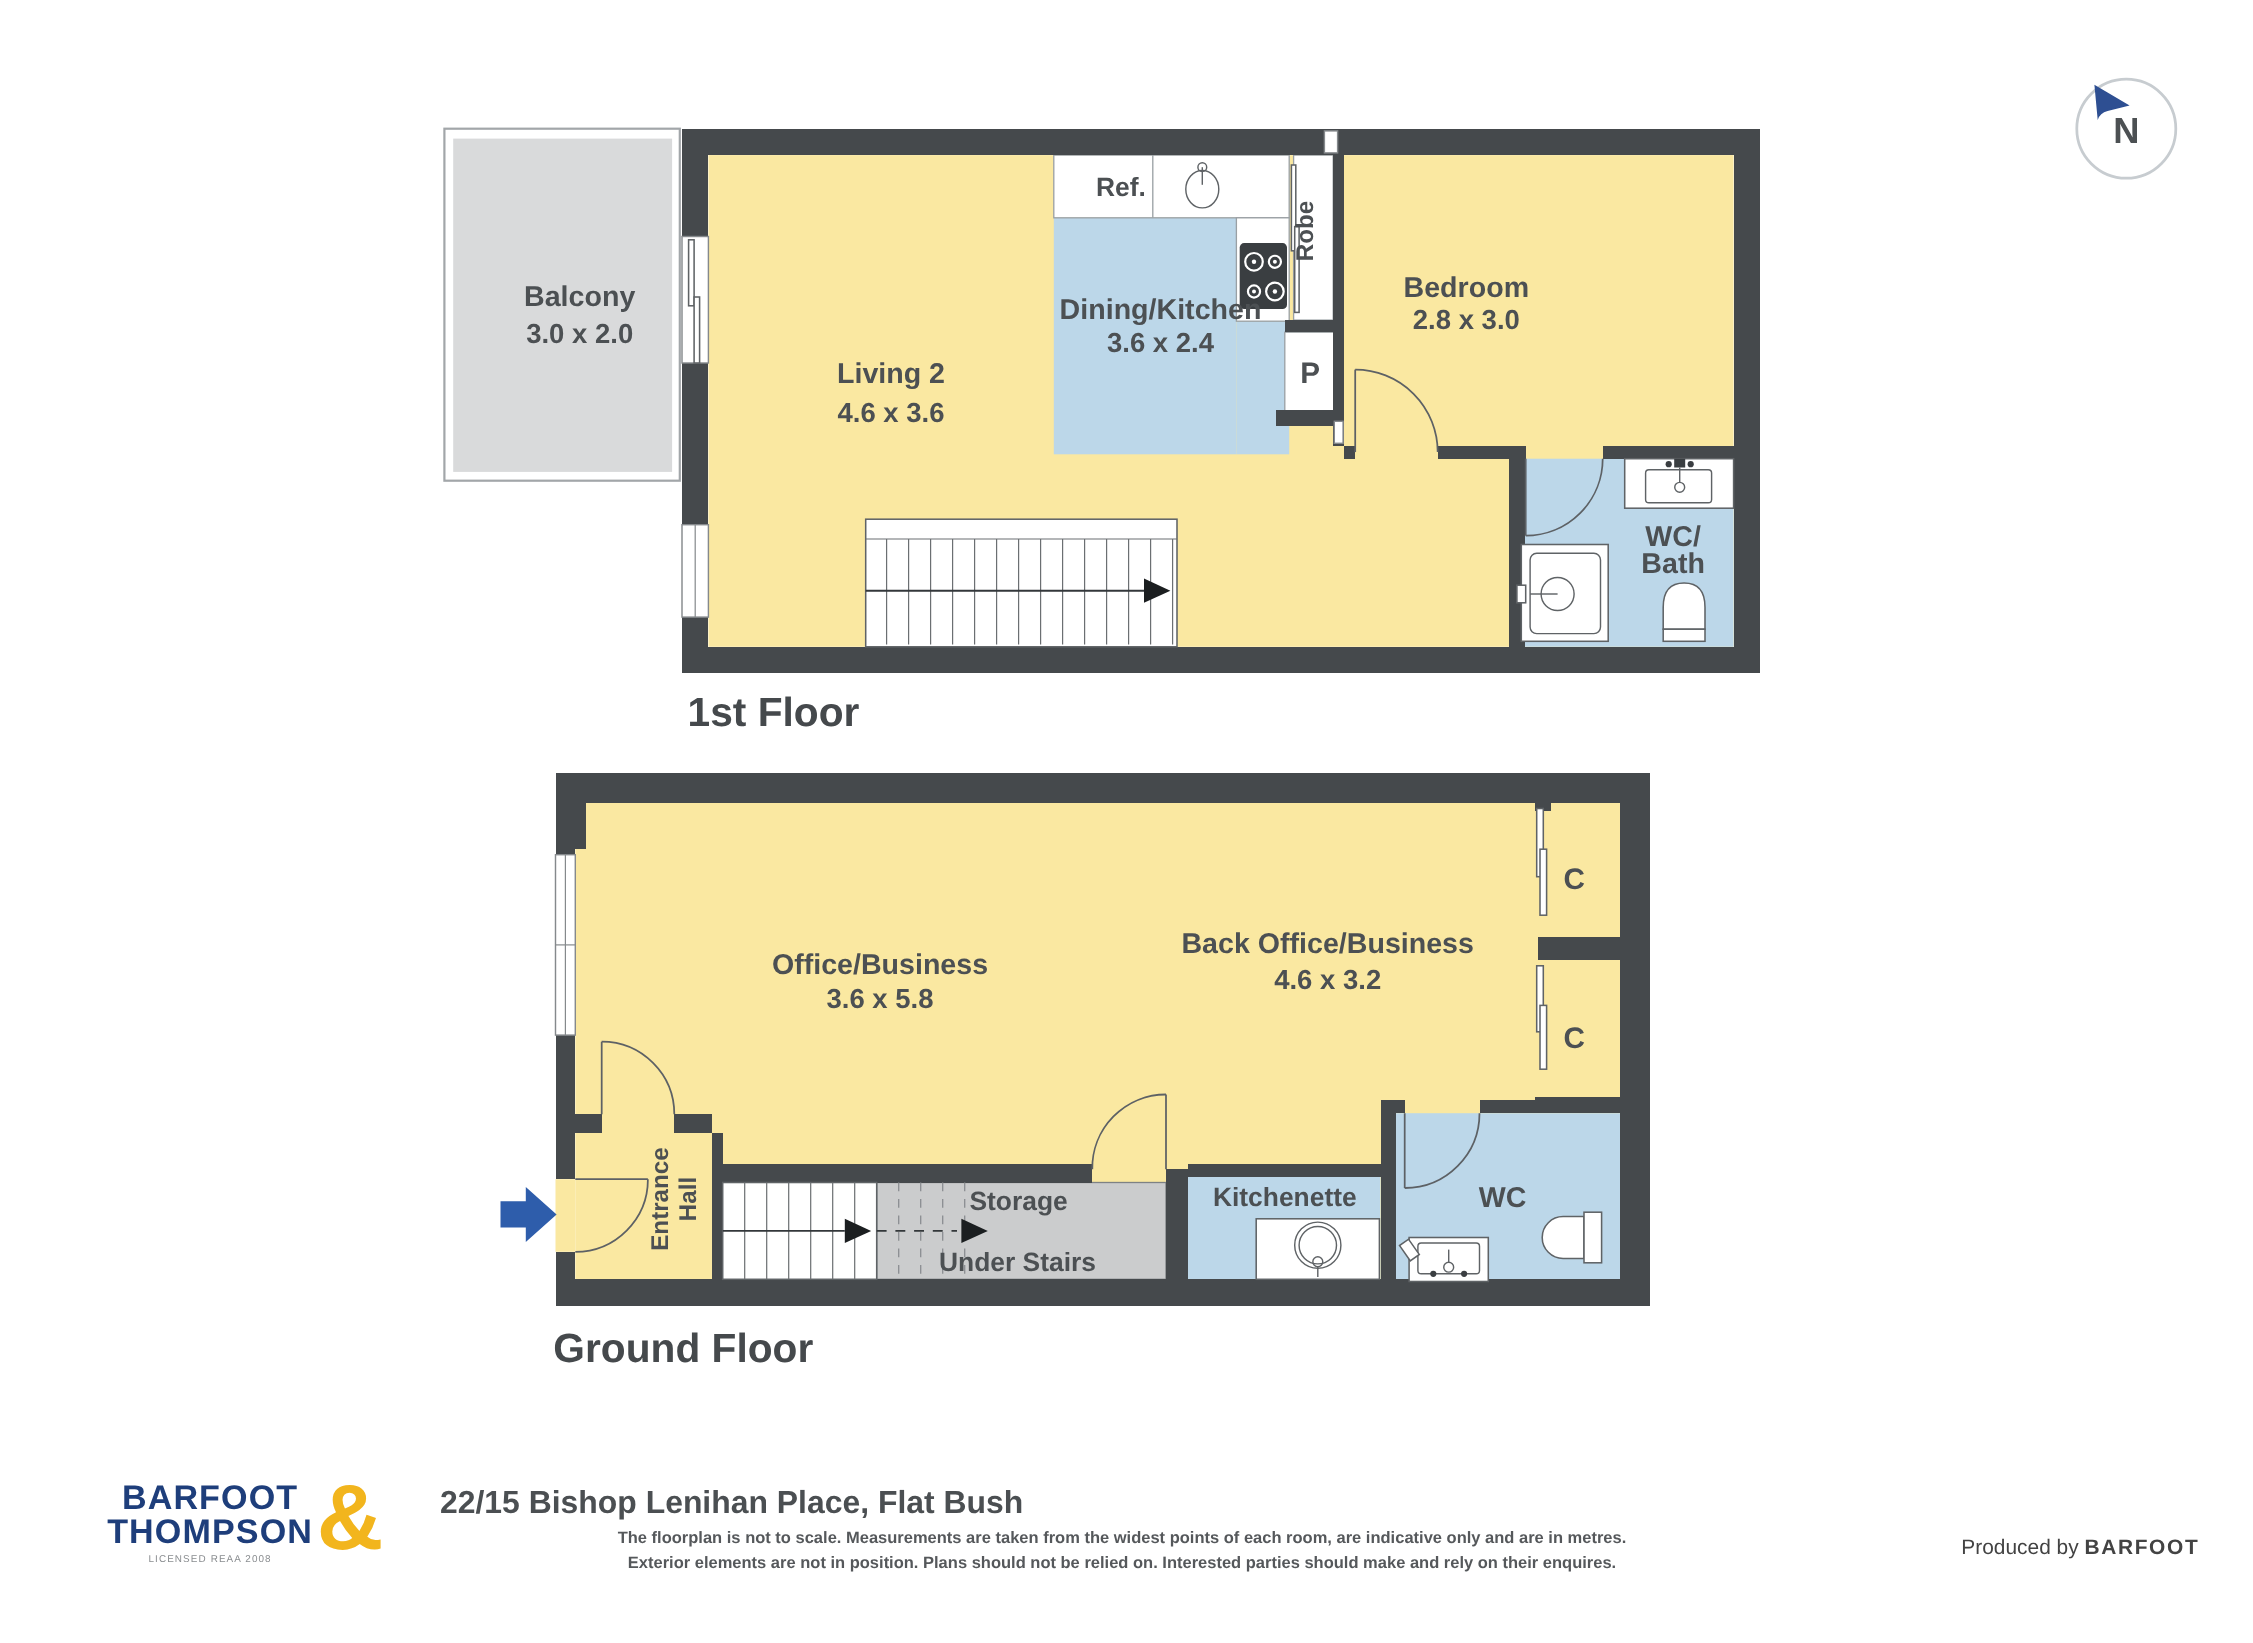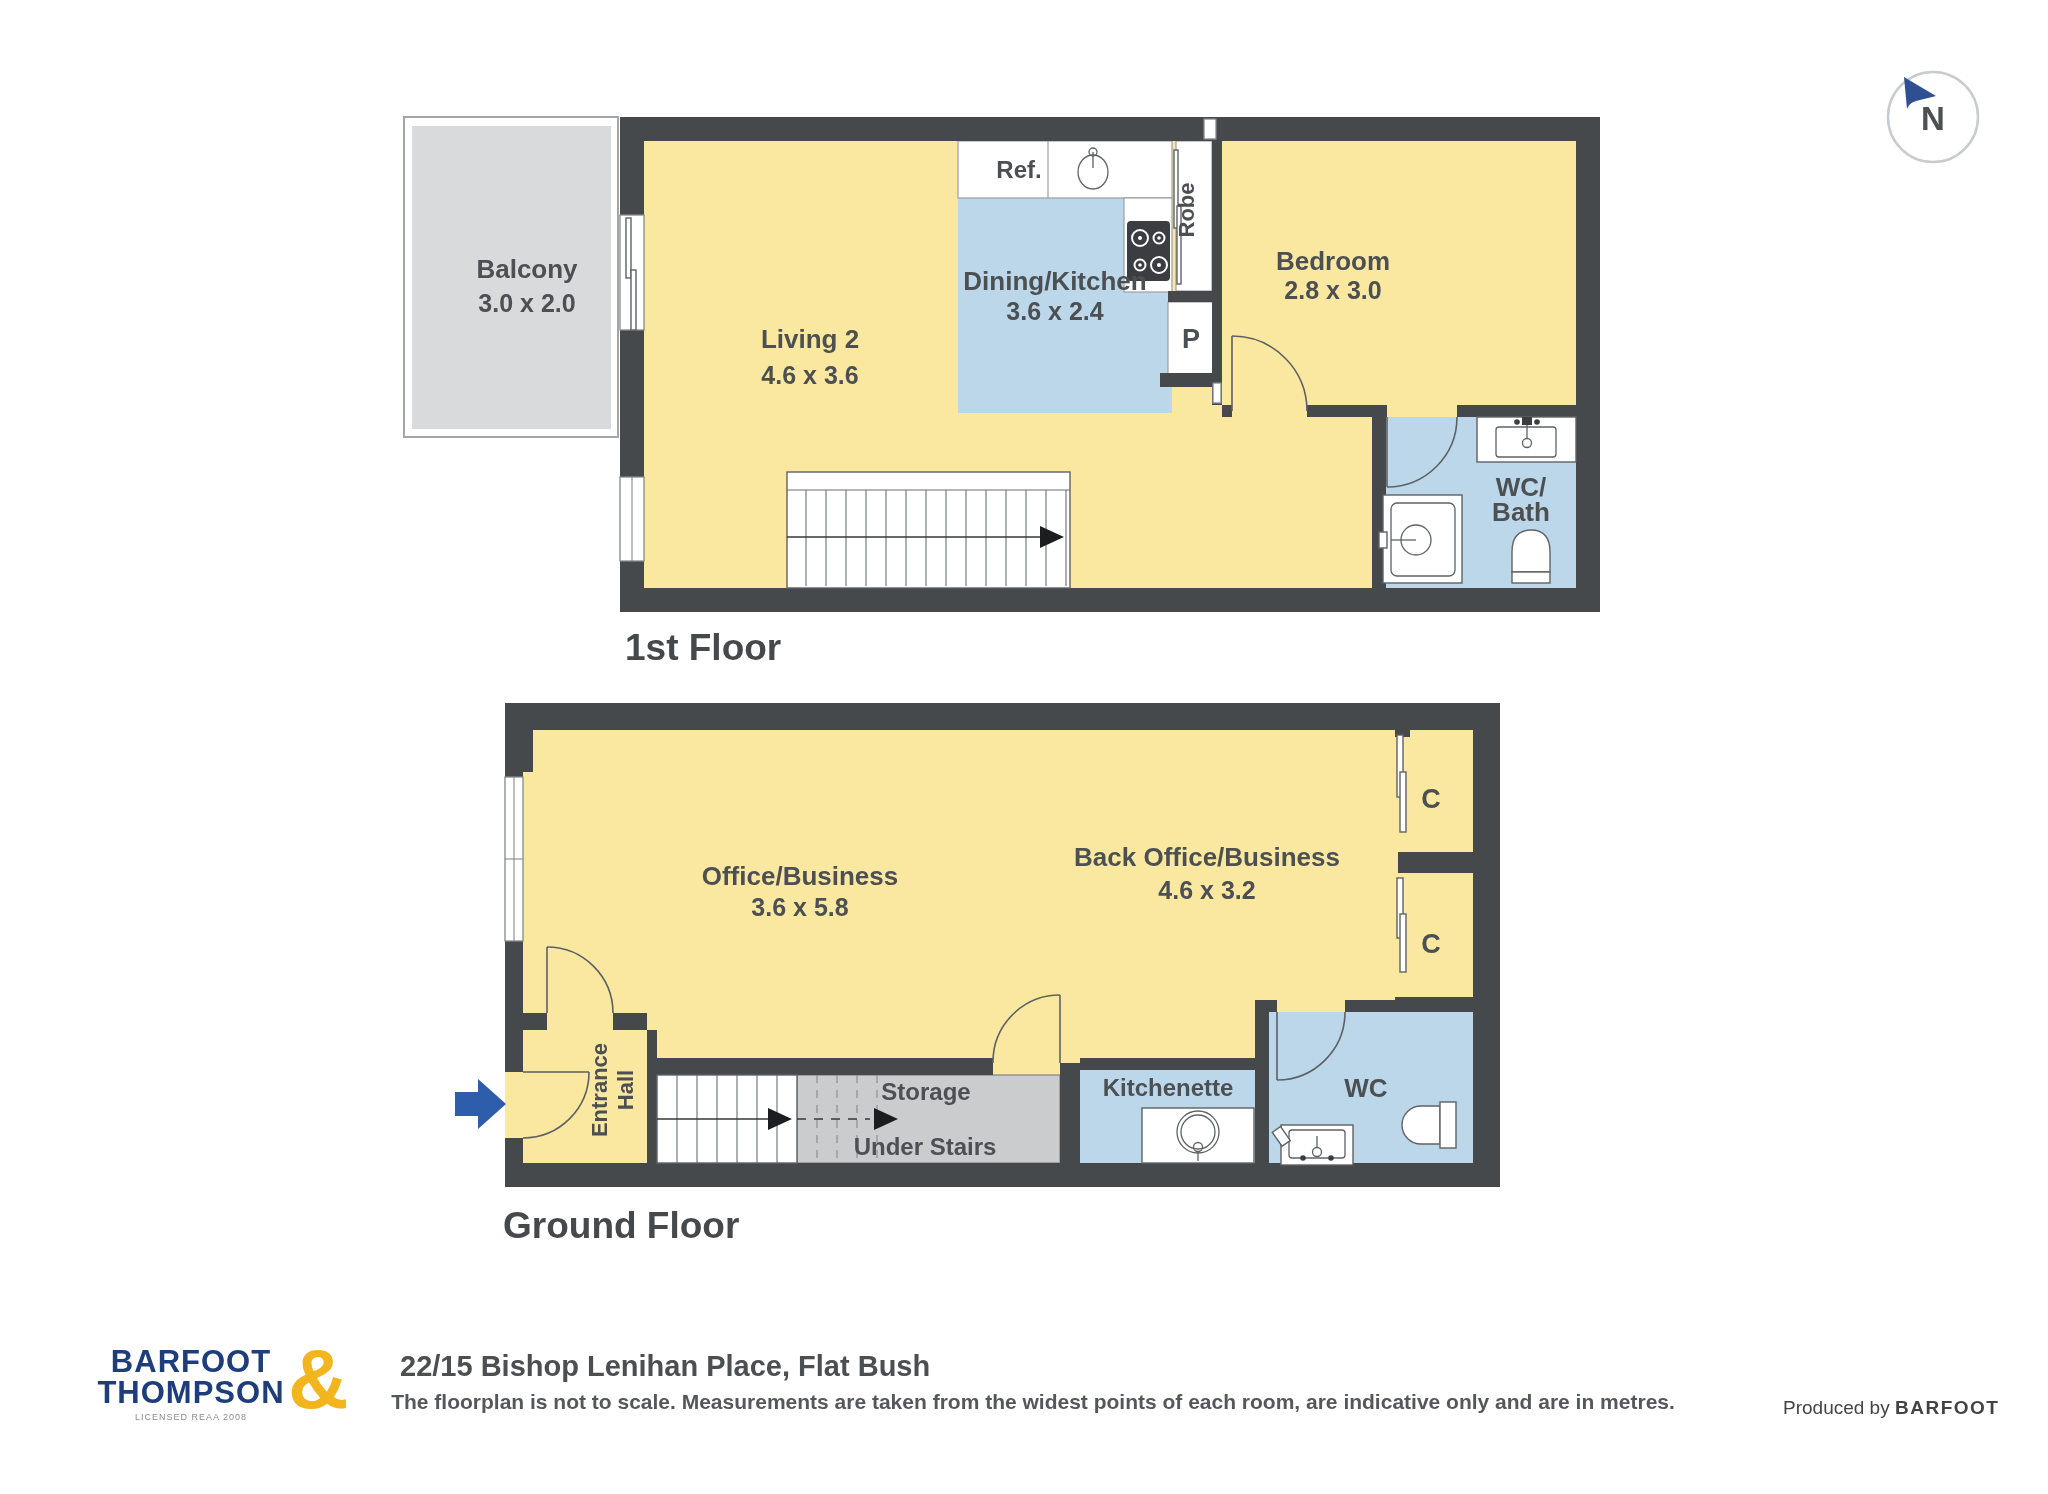--- a/index.html
+++ b/index.html
@@ -28,22 +28,22 @@
   .balco{fill:#ffffff;stroke:#a2a6a9;stroke-width:2;}
   .stor{stroke:#7e8285;stroke-width:1.2;}
   .cook{fill:#3a3e41;}
   .burn{fill:none;stroke:#ffffff;stroke-width:2;}
   .burnc{fill:#ffffff;}
   .compass-circle{fill:#ffffff;stroke:#c7ccd0;stroke-width:2.5;}
   .compass-n{font-size:33px;font-weight:700;text-anchor:middle;}
   
   .addr{position:absolute;left:400px;top:1350px;width:1240px;
         font-size:29px;font-weight:700;color:#4b4f52;}
-  .disc{position:absolute;left:313px;width:1440px;text-align:center;
-        font-size:21px;font-weight:700;color:#55585b;}
+  .disc{position:absolute;left:300px;width:1440px;text-align:center;
+        font-size:15px;font-weight:700;color:#55585b;}
   .d1{top:1390px;} .d2{top:1412px;}
   .produced{position:absolute;left:1783px;top:1397px;font-size:19px;color:#434343;}
   .produced b{letter-spacing:1.5px;}
   .logo{position:absolute;left:85px;top:1346px;width:212px;text-align:center;line-height:1.0;z-index:2;}
   .logo .l1,.logo .l2{color:#1E3E7B;font-weight:700;font-size:31px;letter-spacing:1px;display:block;}
   .logo .lic{display:block;color:#8a8d90;font-size:9px;font-weight:400;letter-spacing:1px;margin-top:5px;}
   .amp{position:absolute;left:288px;top:1337px;font-size:84px;font-weight:700;color:#F2B51D;z-index:1;line-height:1;}
 </style>
 </head>
 <body>
@@ -272,19 +272,20 @@
 
 <div class="logo">
   <span class="l1">BARFOOT</span>
   <span class="l2">THOMPSON</span>
   <span class="lic">LICENSED REAA 2008</span>
 </div>
 <div class="amp">&amp;</div>
 
 <div class="addr">22/15 Bishop Lenihan Place, Flat Bush</div>
 <div class="disc d1">The floorplan is not to scale. Measurements are taken from the widest points of each room, are indicative only and are in metres.</div>
+<div class="disc d2">Exterior elements are not in position. Plans should not be relied on. Interested parties should make and rely on their enquires.</div>
 
 <div class="produced">
   <span>Produced by</span>
   <b>BARFOOT</b>
 </div>
 
 </div>
 
 </body></html>

